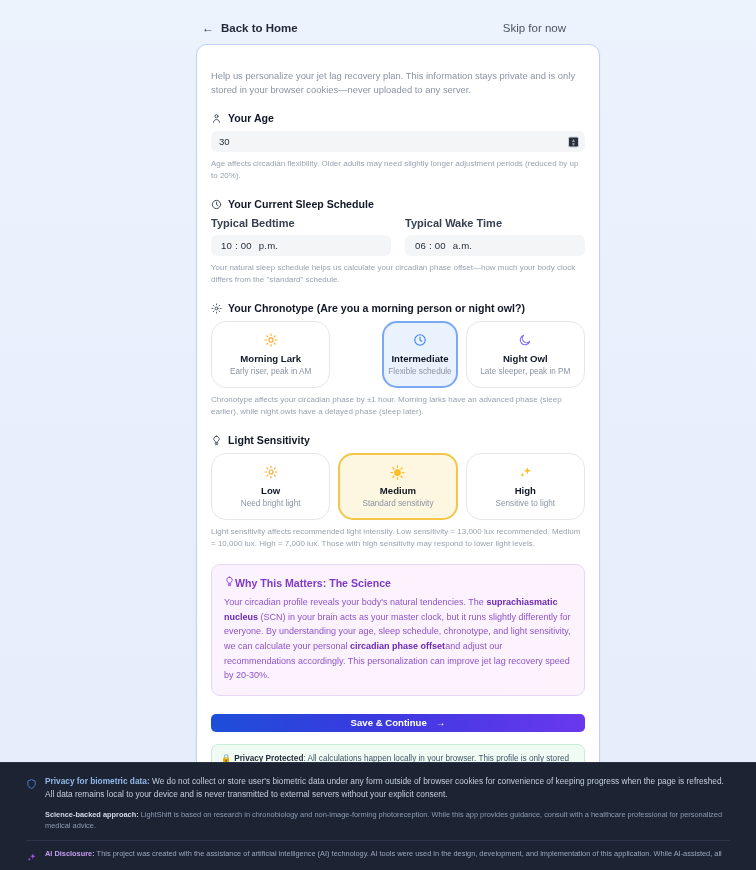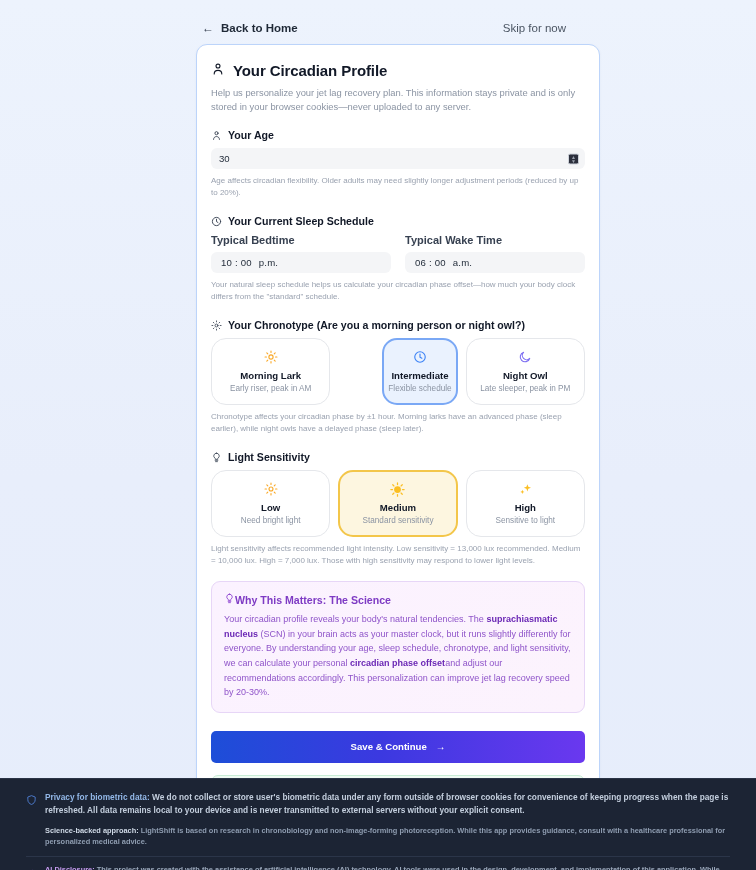--- a/index.html
+++ b/index.html
@@ -127,21 +127,21 @@
     font-size: 10.6px; font-weight: bold; color: #7e3bc4; margin-bottom: 6px;
   }
   .science-body {
     font-size: 9px; line-height: 1.62; color: #8f54c9;
   }
   .science-body b { color: #6b28b5; }
 
   
   .save-btn {
     margin-top: 18px;
-    height: 32px;
+    height: 18px;
     border-radius: 5px;
     background: linear-gradient(90deg, #1d4ed8 0%, #3b39e0 45%, #6a38ef 100%);
     color: #fff; font-size: 9.6px; font-weight: bold;
     display: flex; align-items: center; justify-content: center; gap: 9px;
     cursor: pointer; border: none; width: 100%;
     font-family: "Liberation Sans", sans-serif;
   }
 
   
   .privacy {
@@ -149,26 +149,25 @@
     background: #effbf3; border: 1px solid #c8ecd5;
     border-radius: 7px; padding: 8px 9px;
     font-size: 8.2px; line-height: 1.55; color: #41556a;
   }
   .privacy b { color: #1f2937; }
   .lock { margin-right: 3px; }
 
   
   .footer {
     position: absolute; left: 0; right: 0; bottom: 0;
-    height: 92px;
+    height: 108px;
     background: #1c2434;
     border-top: 1px solid #2a3446;
     padding: 12px 26px 0 26px;
     color: #cbd5e1;
-    font-weight: bold;
   }
   .foot-block { display: flex; gap: 8px; align-items: flex-start; }
   .foot-ico { flex: 0 0 auto; margin-top: 1px; }
   .foot-text { font-size: 8.3px; line-height: 1.55; color: #c3cedd; }
   .foot-text b { color: #93b8e8; }
   .foot-small {
     font-size: 7.4px; line-height: 1.5; color: #8e9cb0; margin-top: 8px;
   }
   .foot-small b { color: #cfd9e6; }
   .foot-hr { height:1px; background:#2b3549; margin:9px 0 7px 0; }
@@ -183,29 +182,20 @@
   <div class="topbar">
     <div class="back-link">
       <span class="back-arrow">←</span>
       <span>Back to Home</span>
     </div>
     <div class="skip-link">Skip for now</div>
   </div>
 
   <div class="card">
 
-    <div class="card-title">
-      <span>
-        <svg width="14" height="14" viewBox="0 0 24 24" fill="none" stroke="#111827" stroke-width="1.9" stroke-linecap="round">
-          <circle cx="12" cy="7" r="3.4"></circle>
-            <path d="M5.5 20.5c0-3.6 2.9-6.2 6.5-6.2s6.5 2.6 6.5 6.2"></path>
-        </svg>
-      </span>
-      <span>Your Circadian Profile</span>
-    </div>
     <div class="card-sub">Help us personalize your jet lag recovery plan. This information stays private and is only stored in your browser cookies—never uploaded to any server.</div>
 
     <div class="sect-head">
       <span class="ico">
         <svg width="11" height="11" viewBox="0 0 24 24" fill="none" stroke="#374151" stroke-width="2" stroke-linecap="round">
           <circle cx="12" cy="7" r="3.4"></circle>
             <path d="M5.5 20.5c0-3.6 2.9-6.2 6.5-6.2s6.5 2.6 6.5 6.2"></path>
         </svg>
       </span>
       <span>Your Age</span>

